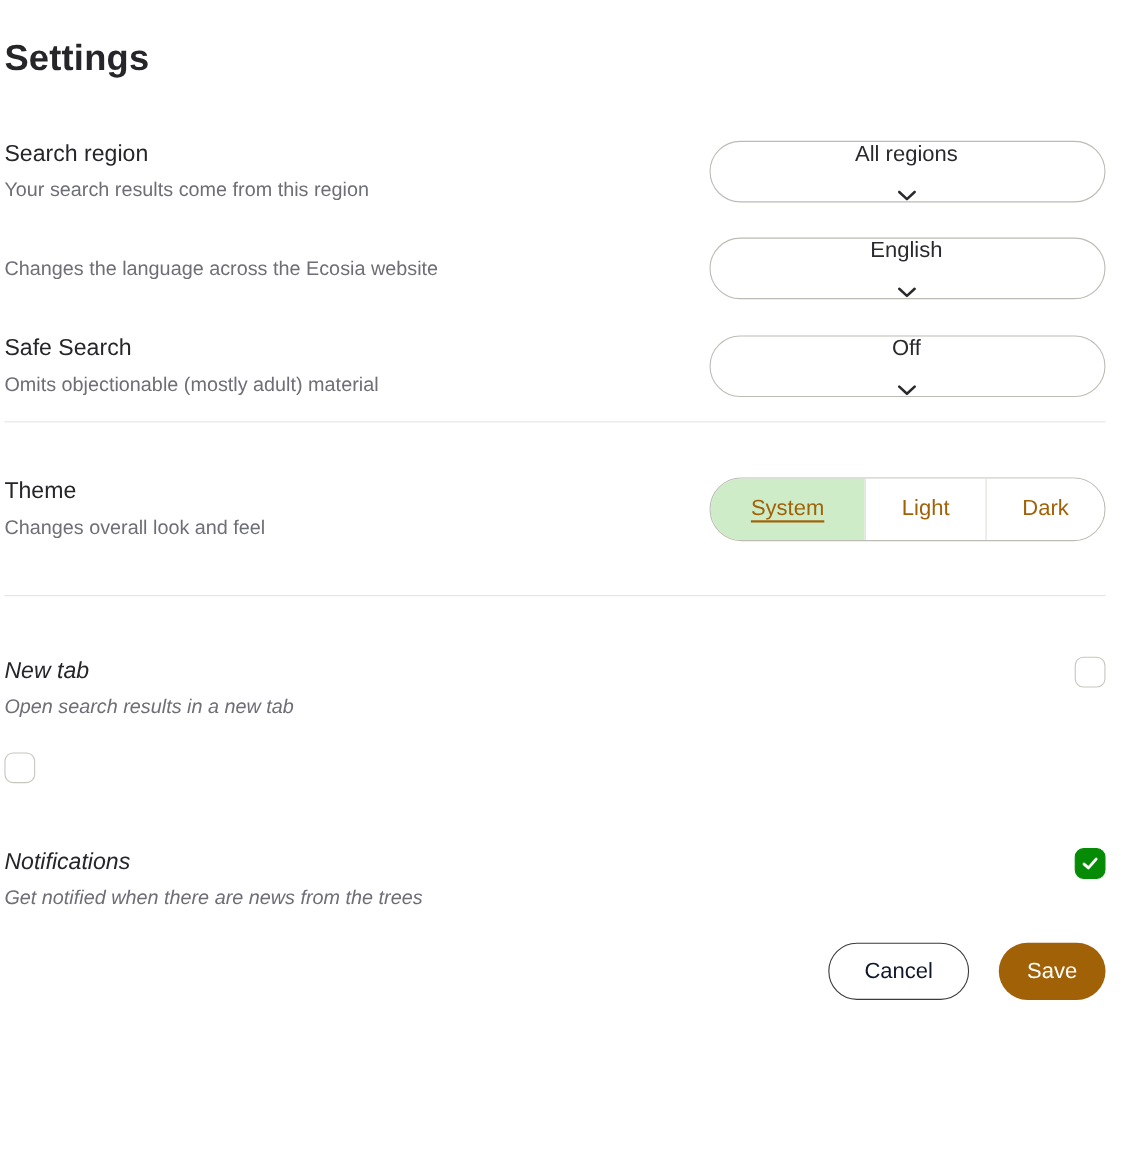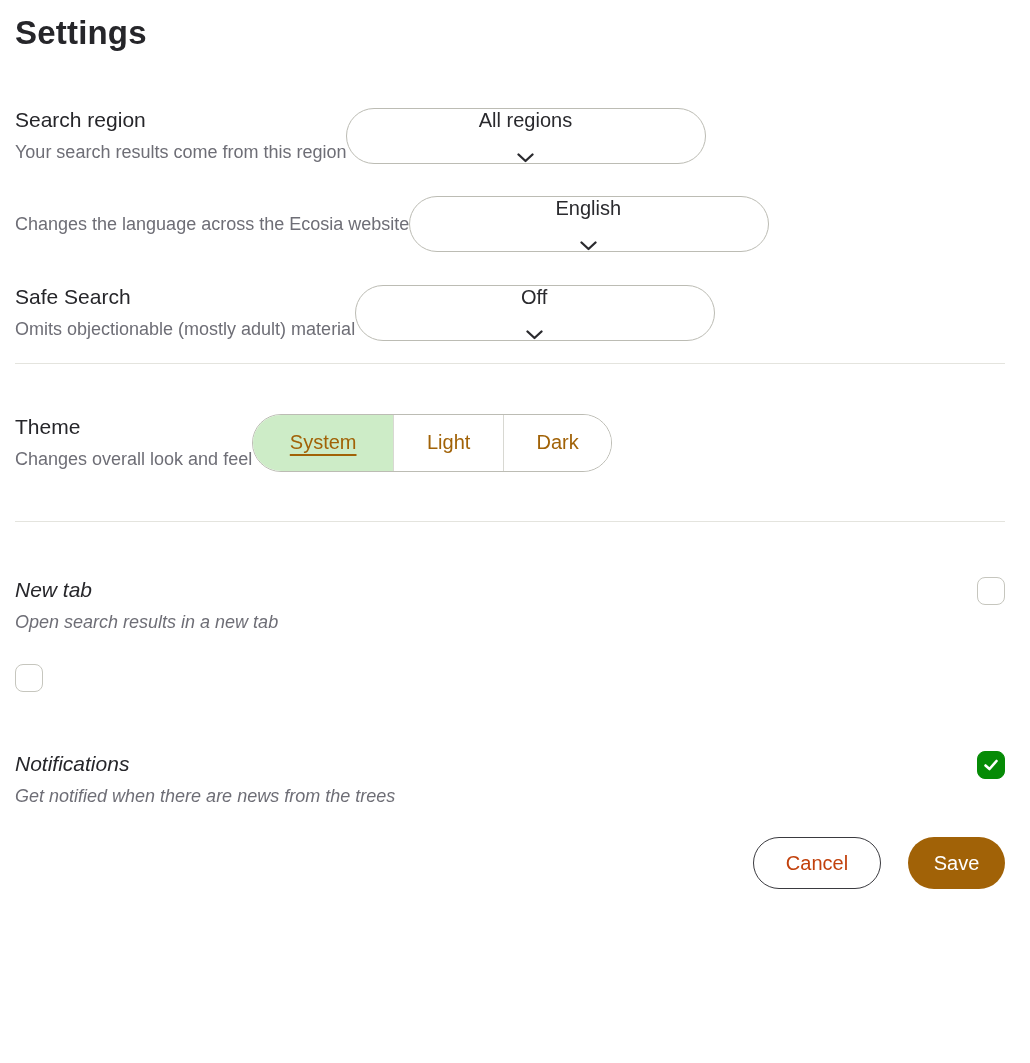--- a/index.html
+++ b/index.html
@@ -2,33 +2,33 @@
 <html><head>
 <meta charset="utf-8">
 <style>
   * { margin: 0; padding: 0; box-sizing: border-box; }
   html, body { width: 1030px; height: 1063px; background: #ffffff; }
   body {
     font-family: "Liberation Sans", "DejaVu Sans", sans-serif;
     color: #2a2a2e;
     overflow: hidden;
   }
-  .page { padding: 14px 25px 0 15px; }
+  .page { padding: 14px 25px 0 4px; margin-top: 20px; }
 
   h1.page-title {
     font-size: 33px;
     font-weight: 700;
     letter-spacing: 0.2px;
     color: #26262a;
     margin-bottom: 54px;
   }
 
   .row {
     display: flex;
-    justify-content: flex-start;
+    justify-content: space-between;
     align-items: center;
   }
   .select-row { margin-bottom: 31px; min-height: 56px; }
 
   .row-text { max-width: 620px; }
   .row-title {
     font-size: 21px;
     line-height: 27px;
     color: #26262a;
     margin-bottom: 6px;
@@ -143,21 +143,21 @@
     font-family: "Liberation Sans", "DejaVu Sans", sans-serif;
     display: flex;
     align-items: center;
     justify-content: center;
     cursor: pointer;
   }
   .btn-cancel {
     width: 128px;
     background: #ffffff;
     border: 1.5px solid #3a3a3f;
-    color: #c2410c;
+    color: #0f172a;
   }
   .btn-save {
     width: 97px;
     background: #a16207;
     border: none;
     color: #ffffff;
     cursor: default;
   }
 </style>
 </head>

